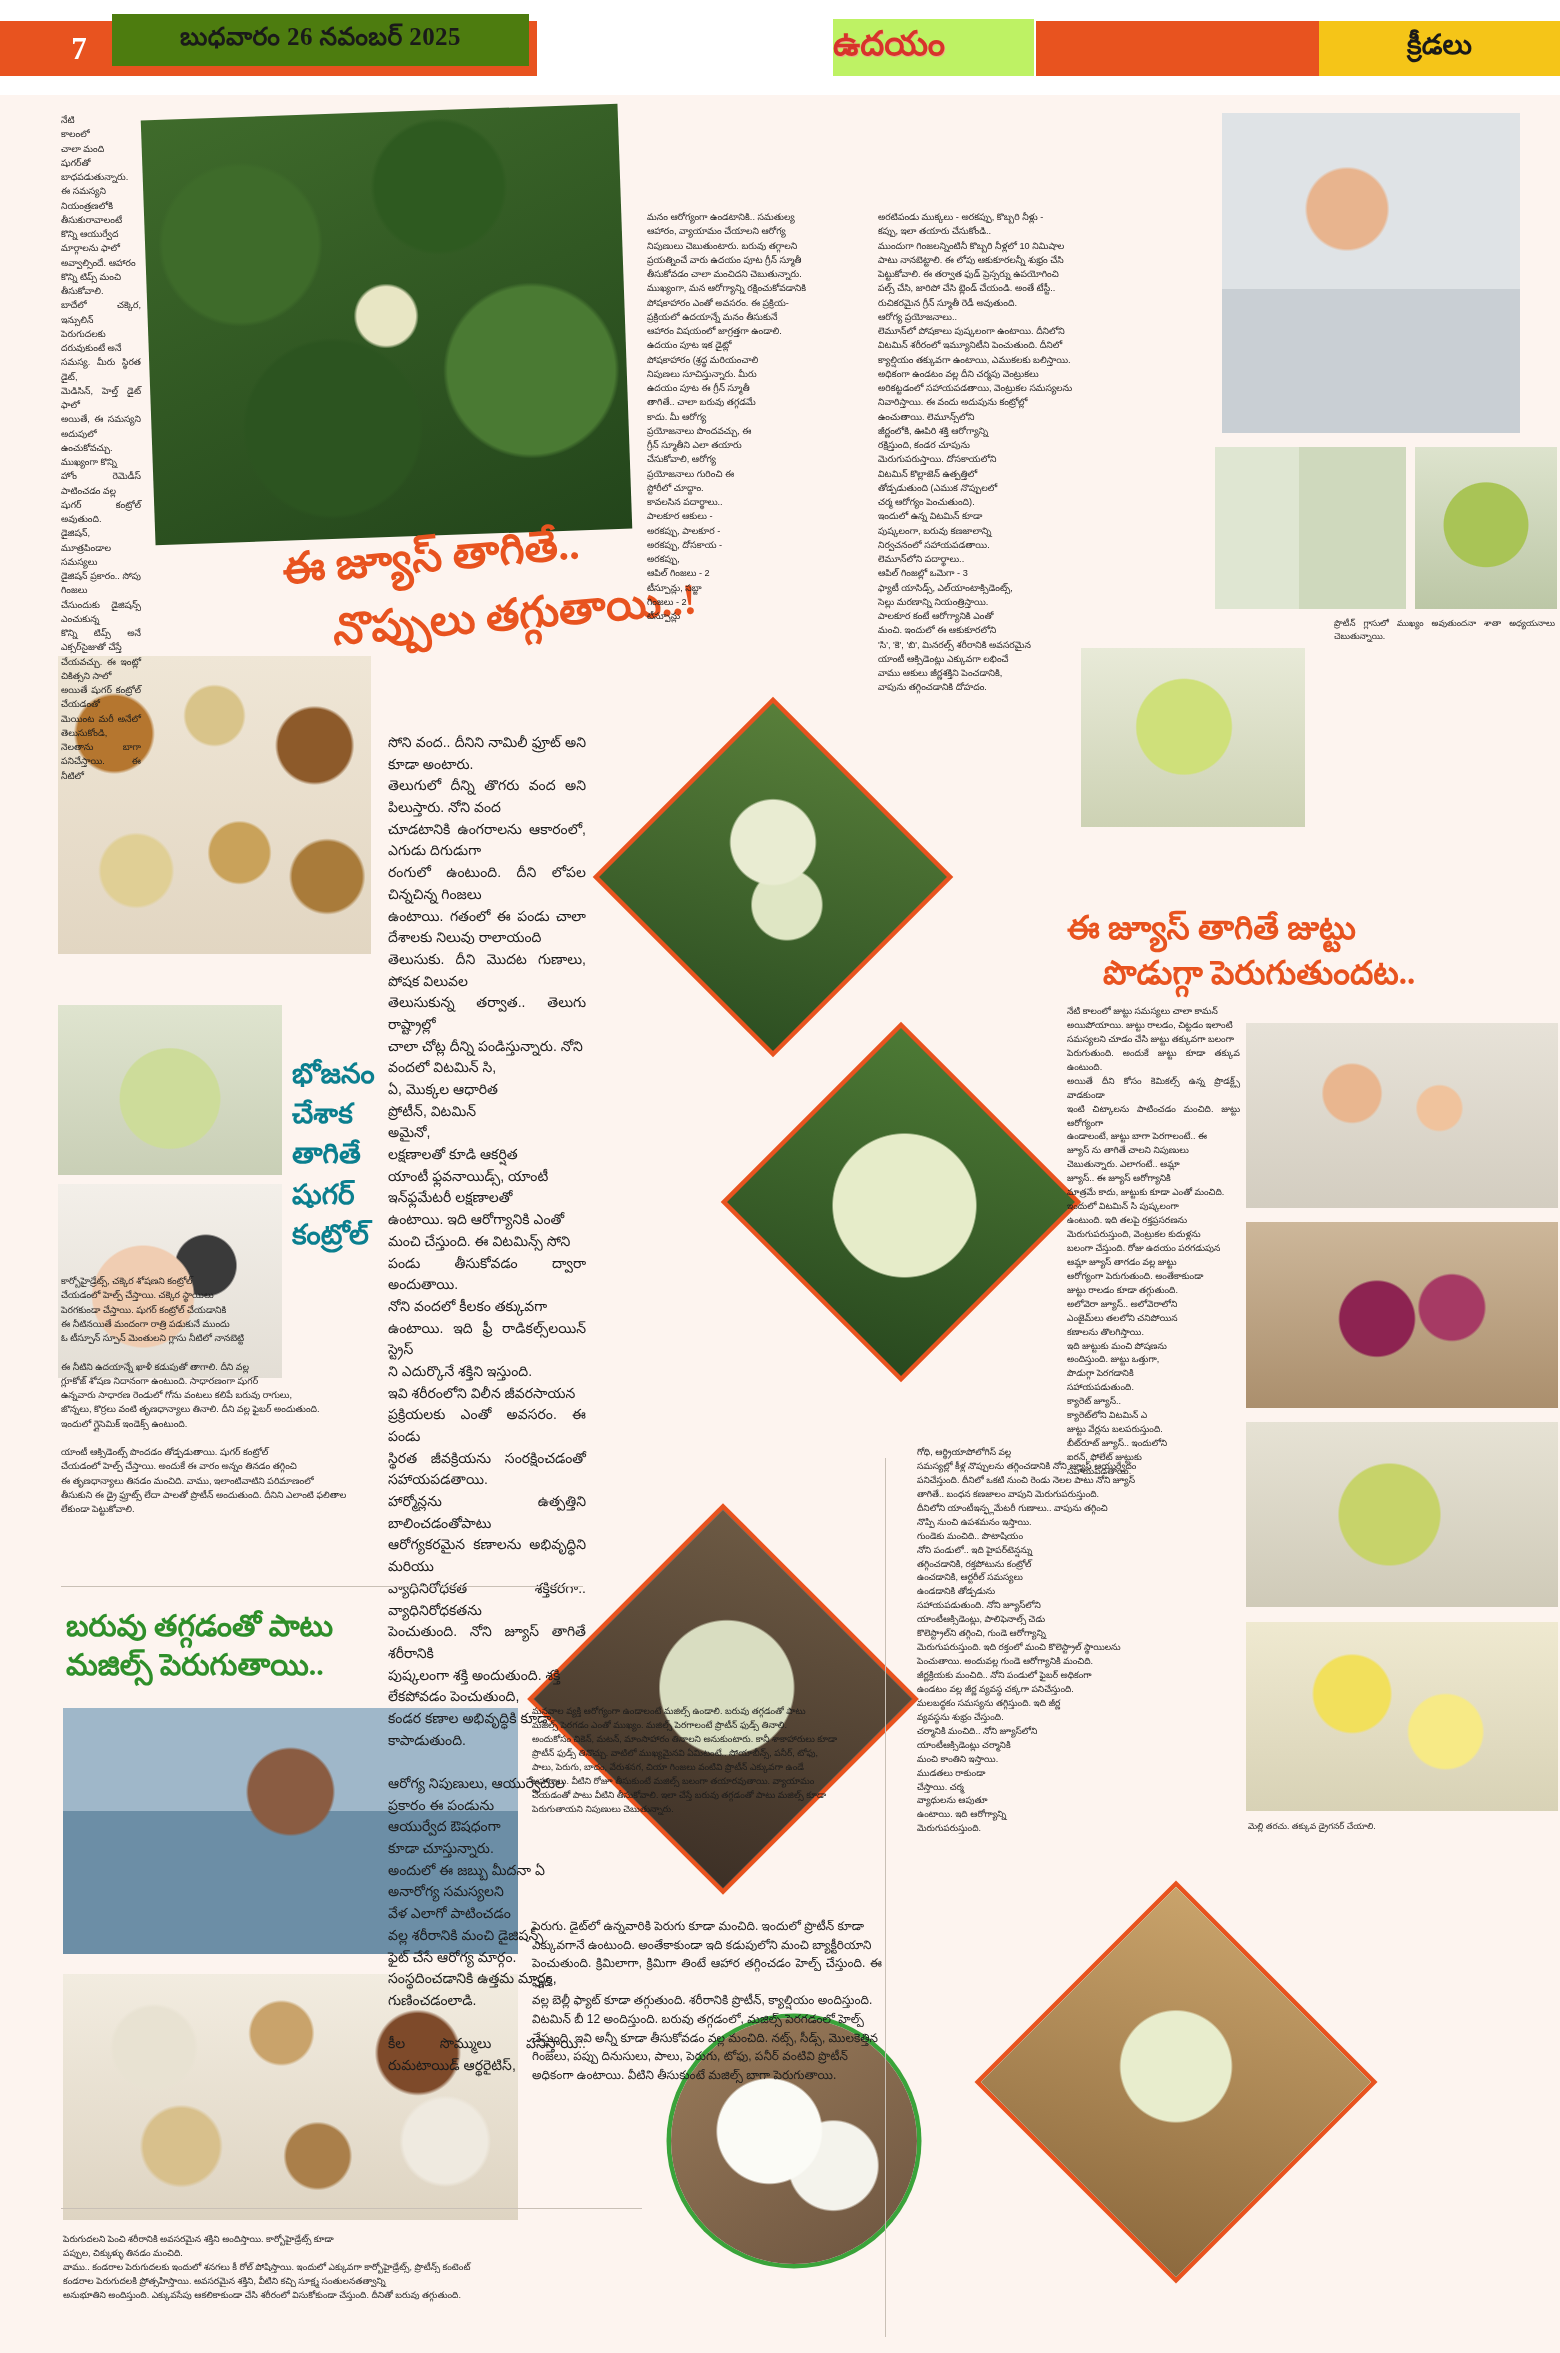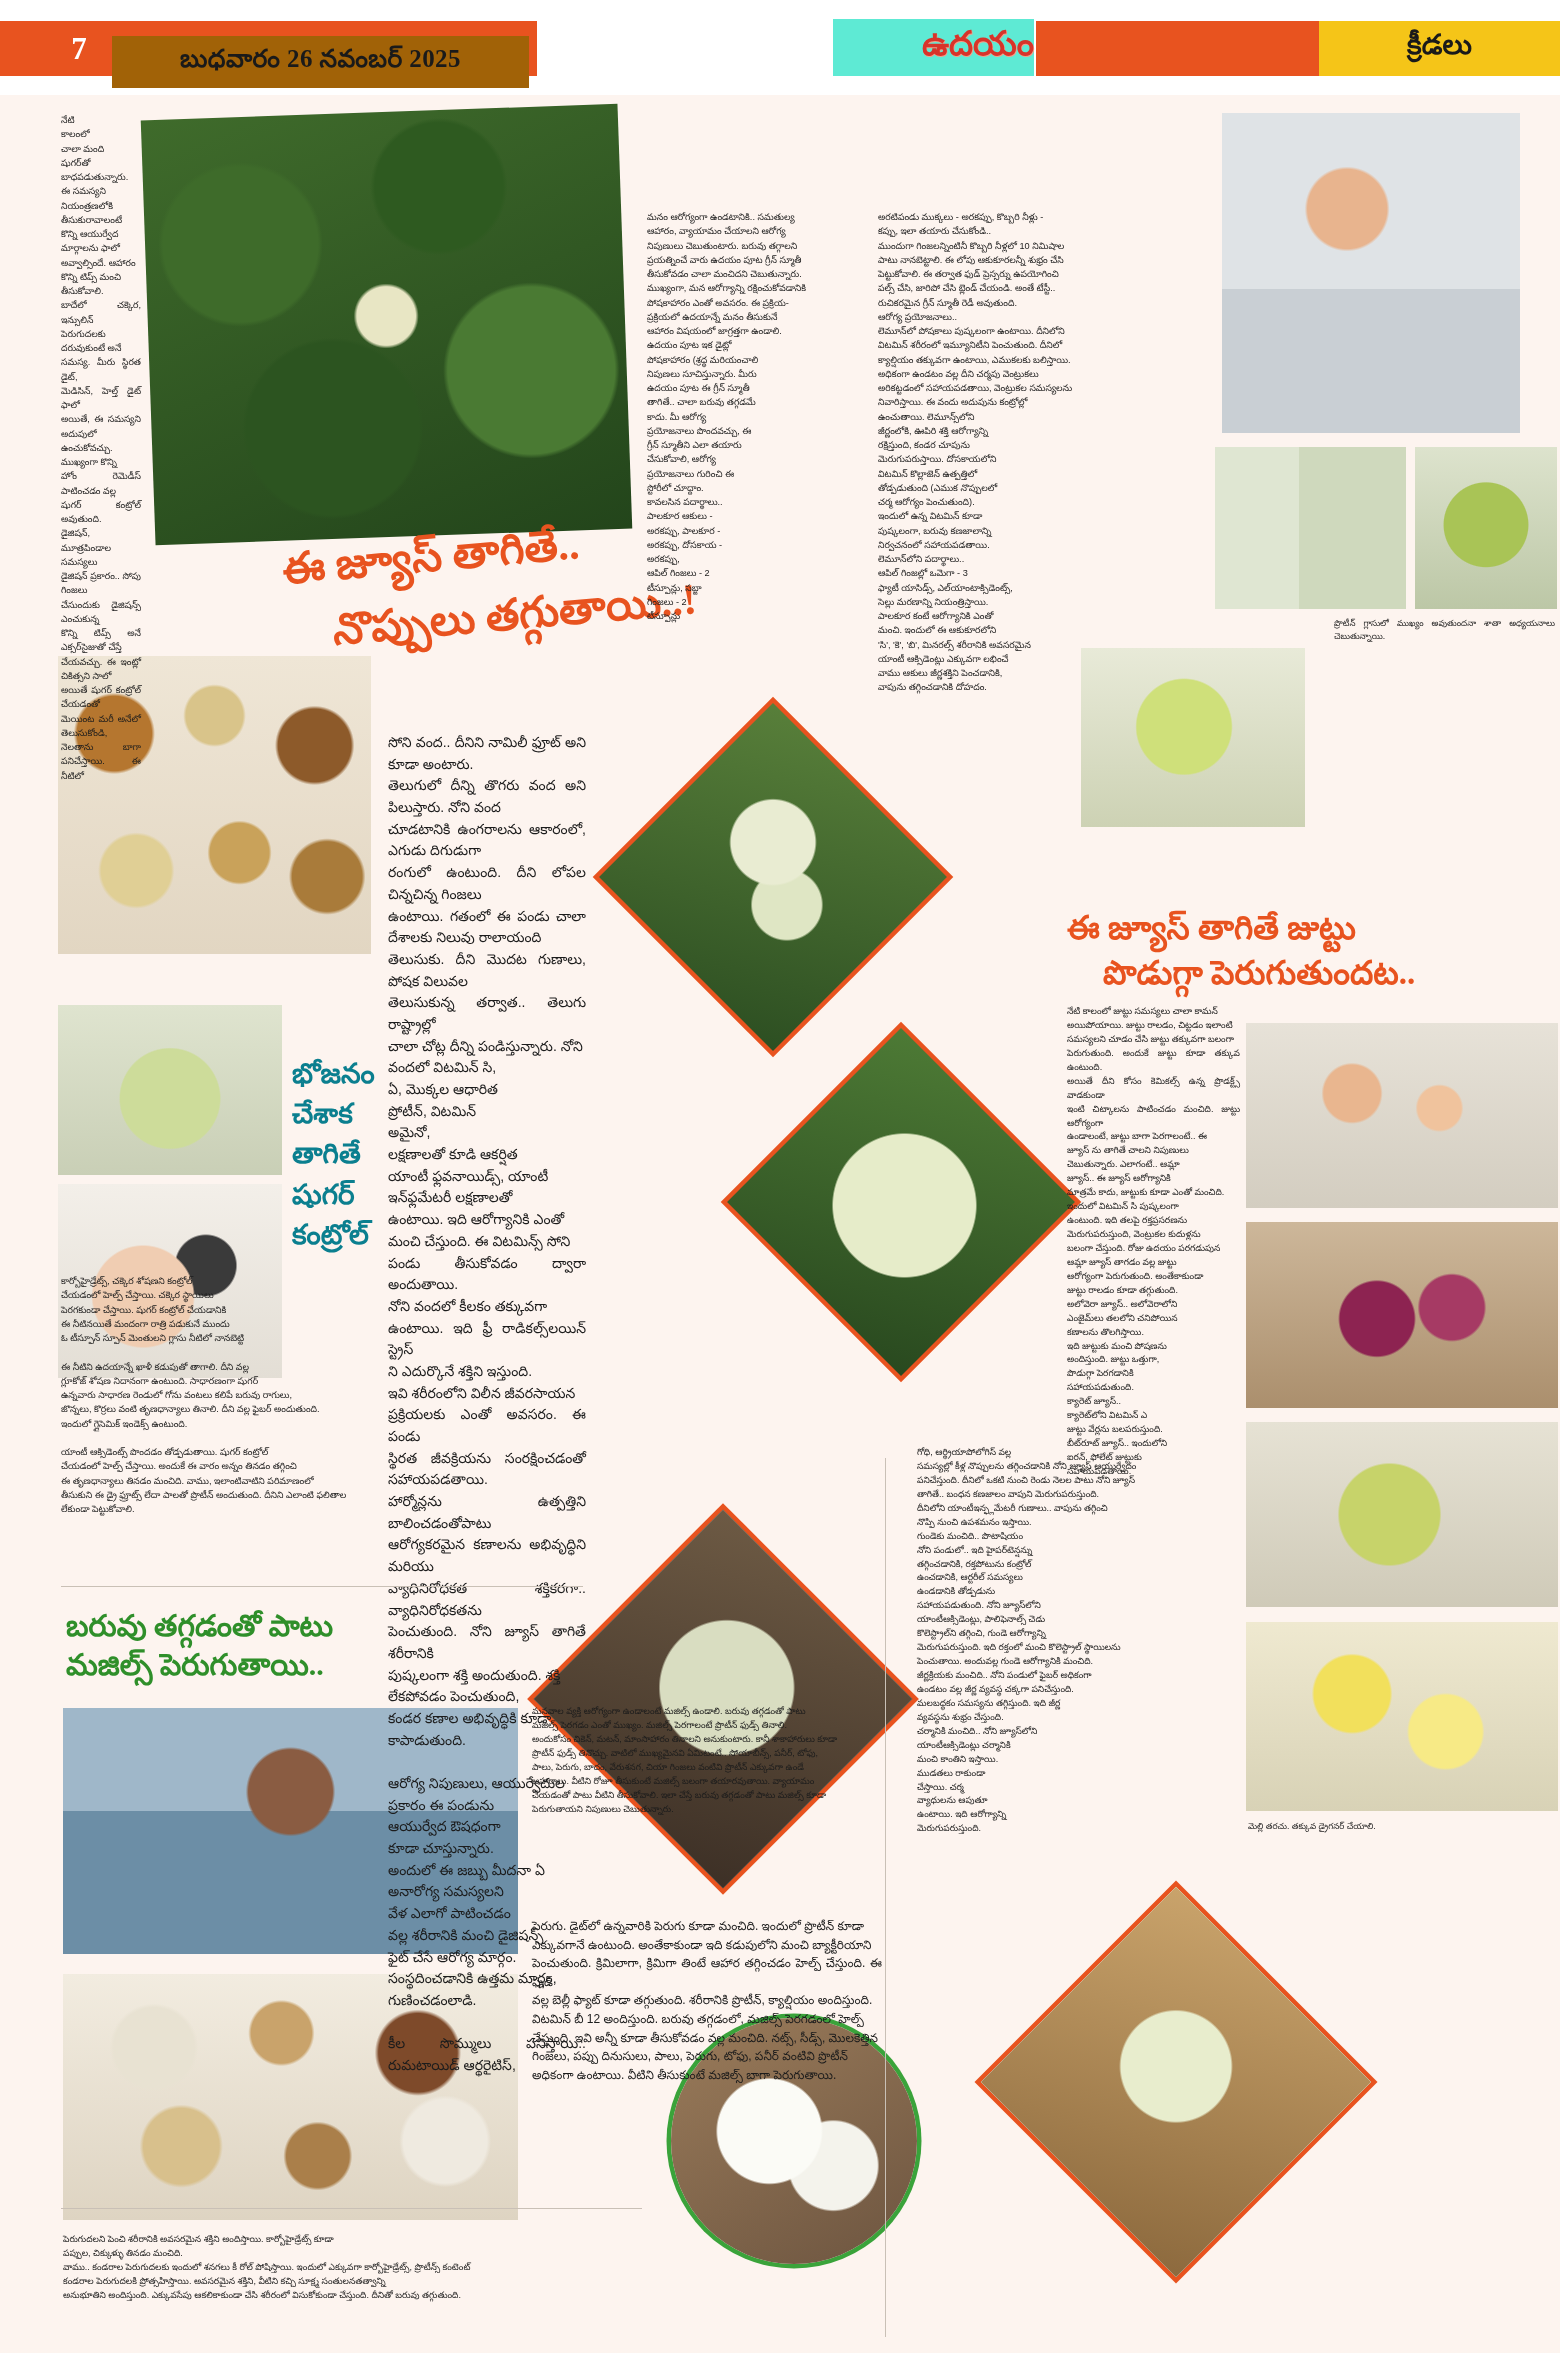--- a/index.html
+++ b/index.html
@@ -28,31 +28,31 @@
     background: #e8531f;
   }
   .page-num {
     position: absolute; left: 58px; top: 28px;
     width: 42px; height: 42px;
     color: #ffffff; font-size: 31px; font-weight: bold;
     display:flex; align-items:center; justify-content:center;
     font-family: "Liberation Serif", serif;
   }
   .mast-date-box {
-    position: absolute; left: 112px; top: 36px; width: 417px; height: 52px;
-    background: #a16207;
+    position: absolute; left: 112px; top: 14px; width: 417px; height: 52px;
+    background: #4d7c0f;
     display:flex; align-items:center; justify-content:center;
   }
   .mast-date {
     font-size: 25px; font-weight: bold; color: #1a1a1a;
     font-family: "Liberation Serif", serif; letter-spacing: 0.4px;
   }
   .mast-logo-wrap {
     position: absolute; left: 833px; top: 19.4px; width: 201px; height: 57px;
-    background:#5eead4; display:flex; align-items:center; justify-content:flex-end;
+    background:#bef264; display:flex; align-items:center; justify-content:flex-start;
   }
   .mast-logo {
     font-size: 34px; font-weight: bold; color: #d7342a;
     font-family: "Liberation Serif", serif;
     text-shadow: 0.7px 0.7px 0 #f4a08a;
   }
   .mast-right-bar {
     position: absolute; left: 1036px; top: 21px; width: 525px; height: 55px;
     background: #e8531f;
   }

